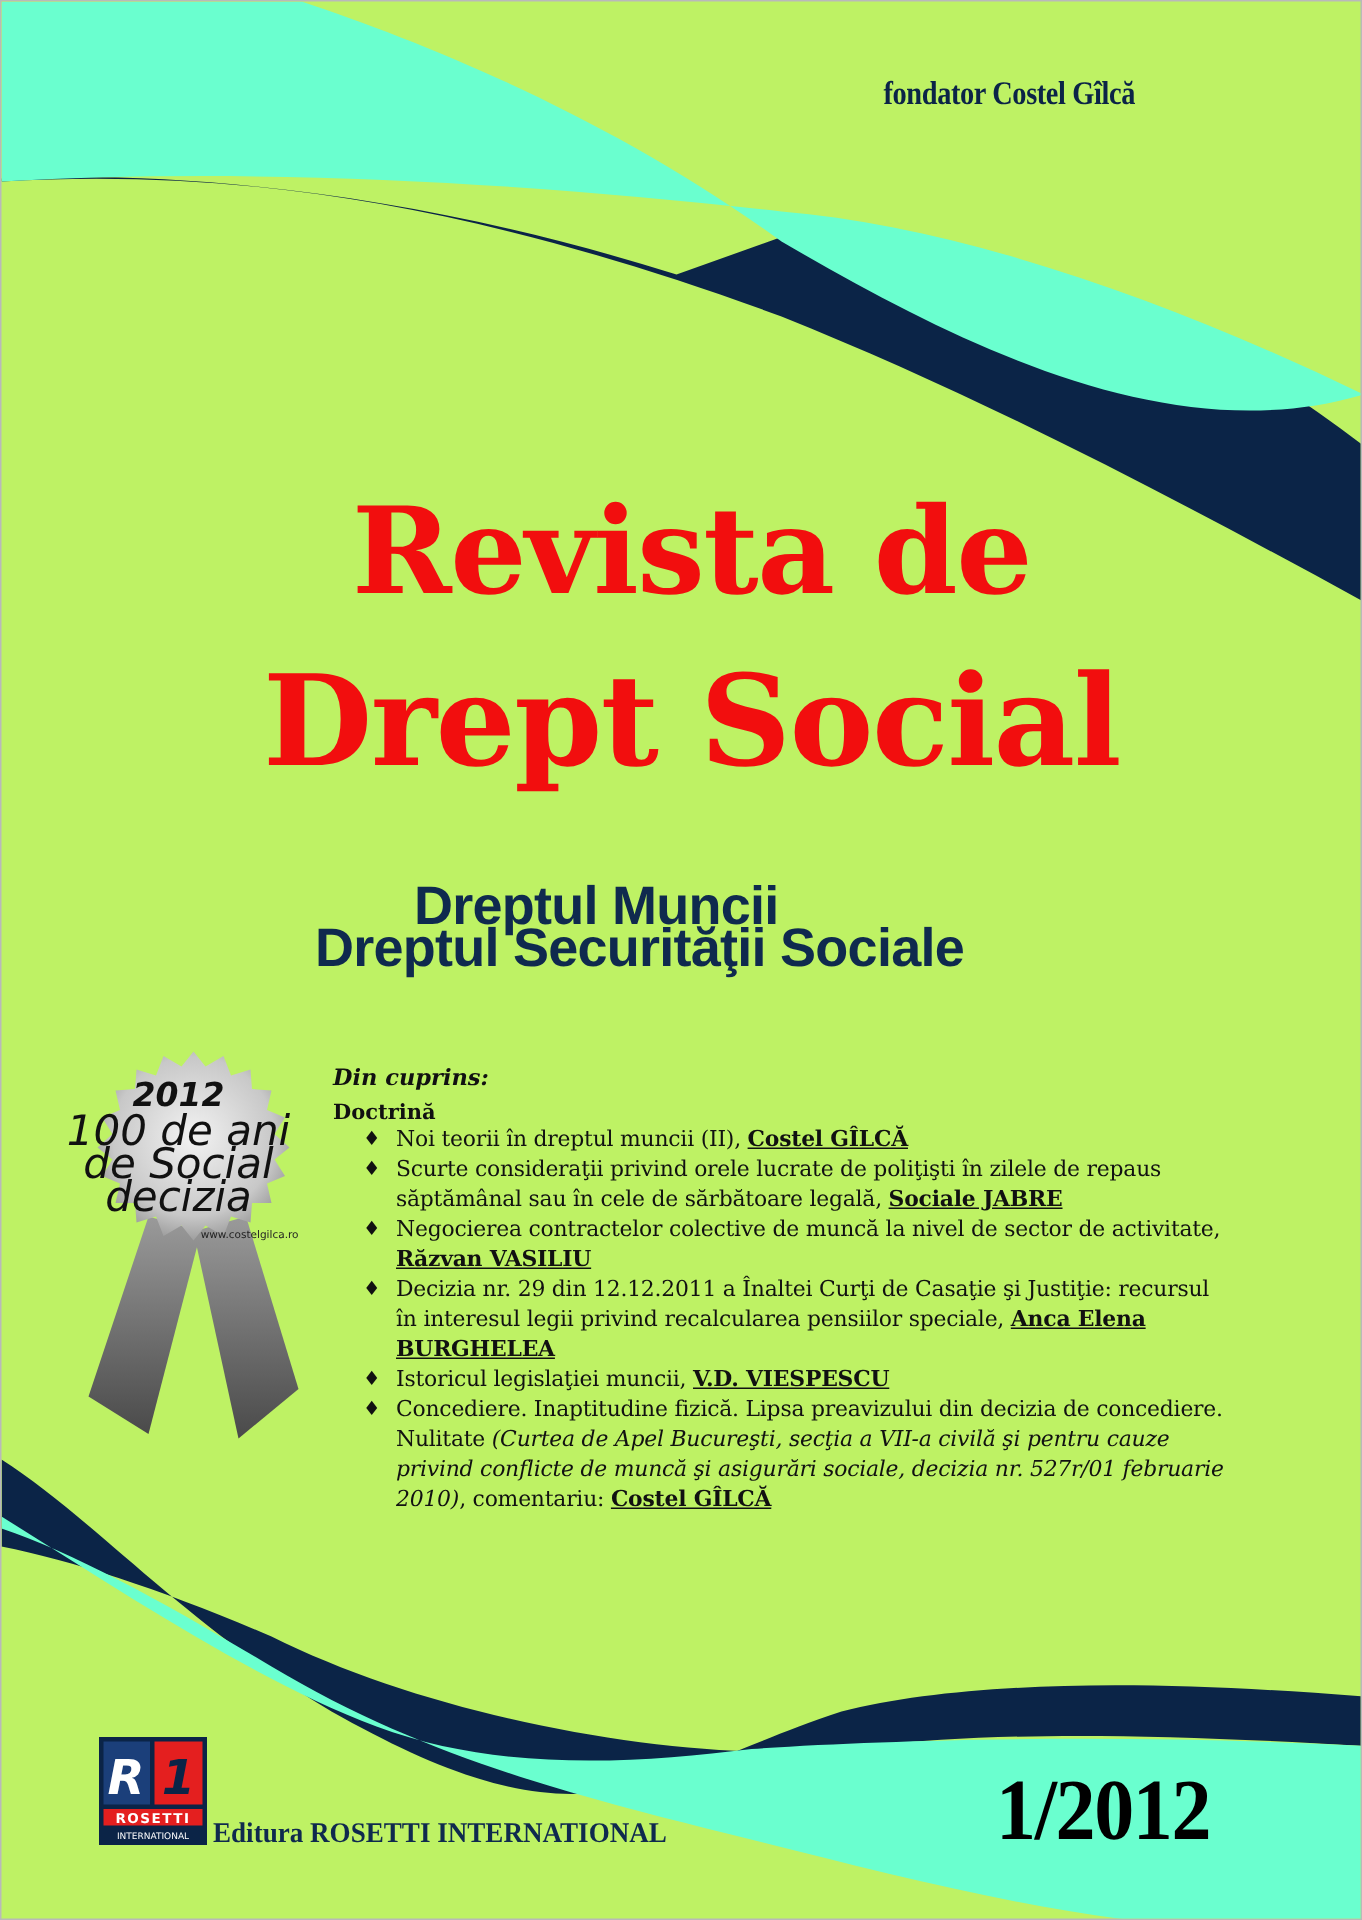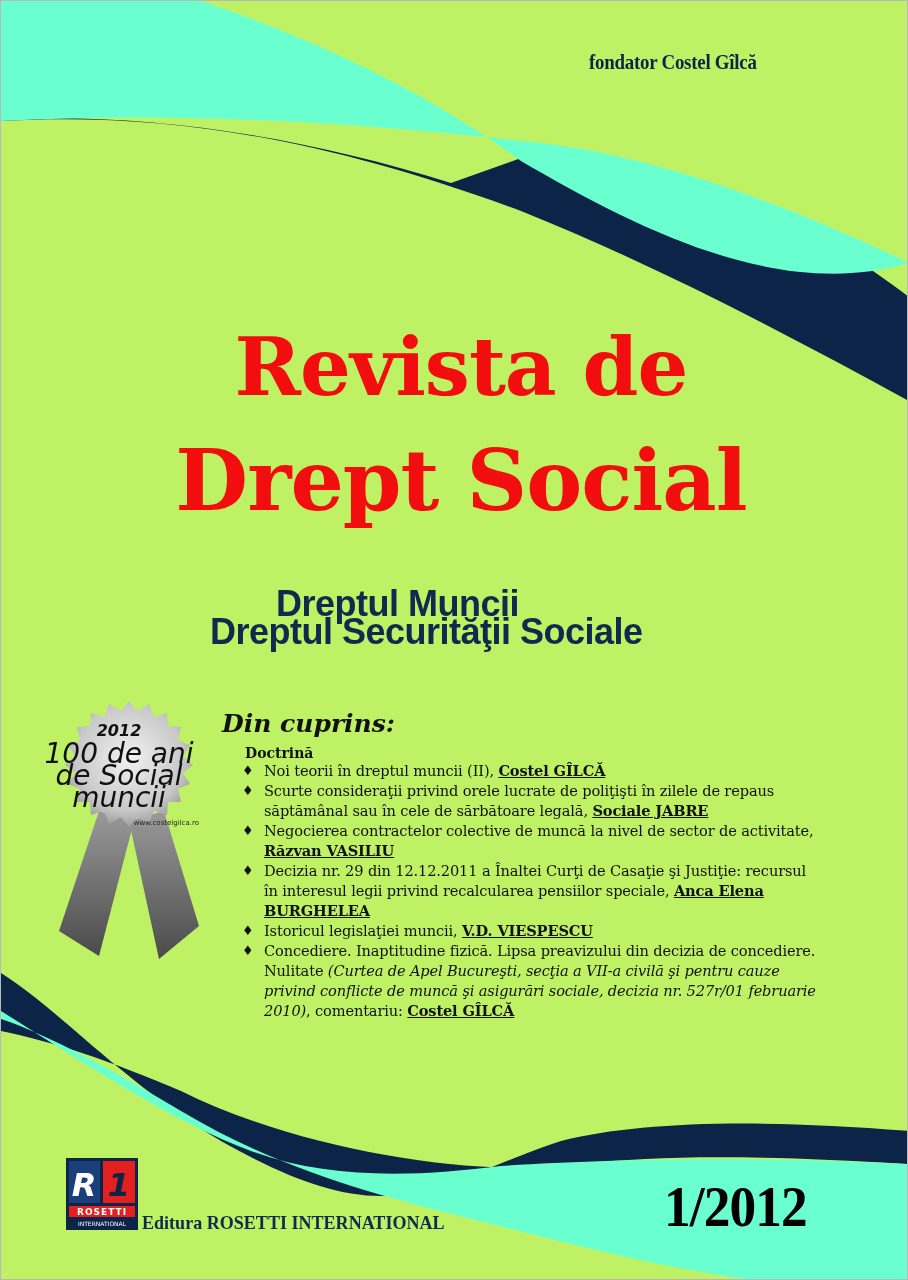--- a/index.html
+++ b/index.html
@@ -8,26 +8,26 @@
     svg.bg { position: absolute; left: 0; top: 0; }
     .founder { position: absolute; top: 48px; left: 588px; font-family: "Liberation Serif", serif; font-weight: bold; font-size: 22px; color: #0b2447; letter-spacing: -0.3px; transform: scaleX(0.86); transform-origin: left top; white-space: nowrap; }
     .title { position: absolute; left: 0; width: 908px; text-align: center; font-family: "DejaVu Serif", serif; font-weight: bold; color: #f20e0e; font-size: 80px; line-height: 96px; letter-spacing: -1px; white-space: nowrap; }
     .title.l1 { top: 318px; left: 6px; }
     .title.l2 { top: 432px; left: 6px; font-size: 84px; }
     .sub { position: absolute; font-family: Liberation Sans, sans-serif; font-weight: bold; color: #0f2a4e; font-size: 36px; white-space: nowrap; letter-spacing: -0.5px; }
     .sub.s1 { top: 582px; left: 275px; }
     .sub.s2 { top: 610px; left: 209px; }
     .badge { position: absolute; left: 38px; top: 700px; width: 180px; height: 270px; }
     .badge-text { position: absolute; left: 38px; top: 718px; width: 160px; text-align: center; font-family: "DejaVu Sans", sans-serif; font-style: italic; color: #111; }
-    .badge-year { font-weight: bold; font-size: 16px; line-height: 24px; }
+    .badge-year { font-weight: bold; font-size: 22px; line-height: 24px; }
     .badge-line { font-size: 28px; line-height: 22px; }
     .badge-url { font-style: normal; font-size: 7px; margin-top: 10px; color: #222; text-align: right; }
     .toc { position: absolute; left: 221px; top: 708px; width: 600px; font-family: "DejaVu Serif", serif; color: #111; }
-    .toc-heading { font-weight: bold; font-style: italic; font-size: 25px; margin-bottom: 7px; }
-    .toc-section { font-weight: bold; font-size: 14px; margin-top: 2px; margin-left: 23px; }
+    .toc-heading { font-weight: bold; font-style: italic; font-size: 15px; margin-bottom: 7px; }
+    .toc-section { font-weight: bold; font-size: 14px; margin-top: 2px; }
     .toc-item { position: relative; padding-left: 42px; font-size: 14.6px; line-height: 20px; letter-spacing: -0.15px; }
     .toc-item .bullet { position: absolute; left: 20px; top: 0; font-size: 13px; }
     .toc-item b { font-weight: bold; text-decoration: underline; }
     .toc-item i { font-style: italic; }
     .toc-section.s2 { margin-top: 6px; }
     .logo { position: absolute; left: 65px; top: 1157px; width: 72px; height: 72px; }
     .publisher { position: absolute; left: 141px; top: 1211px; font-family: "Liberation Serif", serif; font-weight: bold; font-size: 19px; color: #0f2a4e; white-space: nowrap; transform: scaleX(0.95); transform-origin: left top; }
     .issue { position: absolute; left: 663px; top: 1172px; font-family: "Liberation Serif", serif; font-weight: bold; font-size: 58px; color: #000; white-space: nowrap; letter-spacing: -1px; transform: scaleX(0.92); transform-origin: left top; }
   </style>
 </head>
@@ -65,21 +65,21 @@
       </radialGradient>
     </defs>
     <path d="M60,110 L95,120 L60,255 L20,230 Z" fill="url(#rib)"></path>
     <path d="M90,120 L125,110 L160,225 L120,258 Z" fill="url(#rib)"></path>
     <polygon fill="url(#seal)" points="90,0 98,10 110,3 115,16 128,12 129,25 142,26 139,39 151,44 144,55 154,64 144,72 151,83 139,88 142,101 129,101 128,114 115,110 110,123 98,116 90,126 82,116 70,123 65,110 52,114 51,101 38,101 41,88 29,83 36,72 26,64 36,55 29,44 41,39 38,26 51,25 52,12 65,16 70,3 82,10"></polygon>
   </svg>
   <div class="badge-text">
     <div class="badge-year">2012</div>
     <div class="badge-line">100 de ani</div>
     <div class="badge-line">de Social</div>
-    <div class="badge-line">muncii</div>
+    <div class="badge-line">decizia</div>
     <div class="badge-url">www.costelgilca.ro</div>
   </div>
 
   <div class="toc">
     <div class="toc-heading">Din cuprins:</div>
 
     <div class="toc-section">Doctrină</div>
 
     <div class="toc-item">
       <span class="bullet">♦</span>

